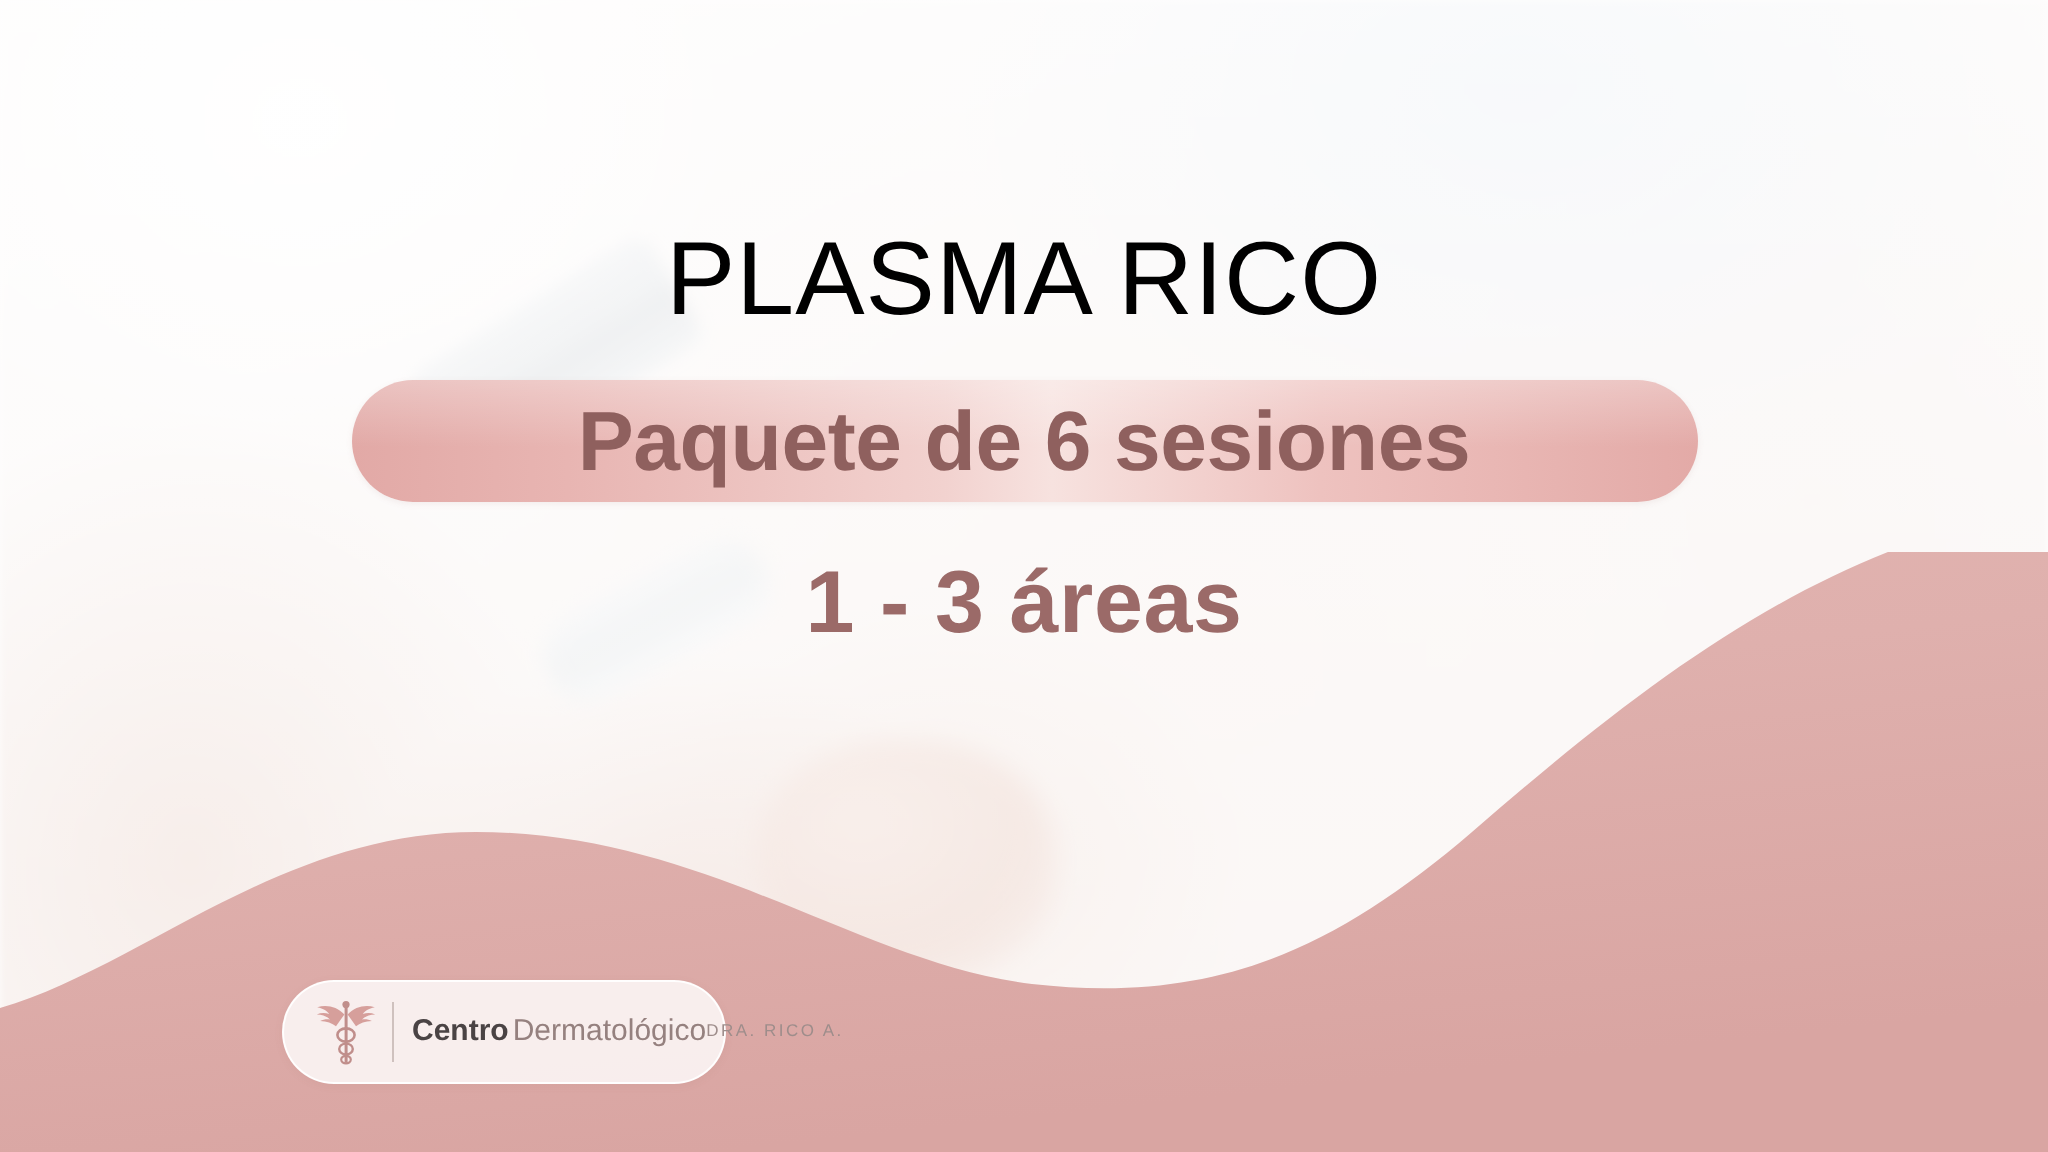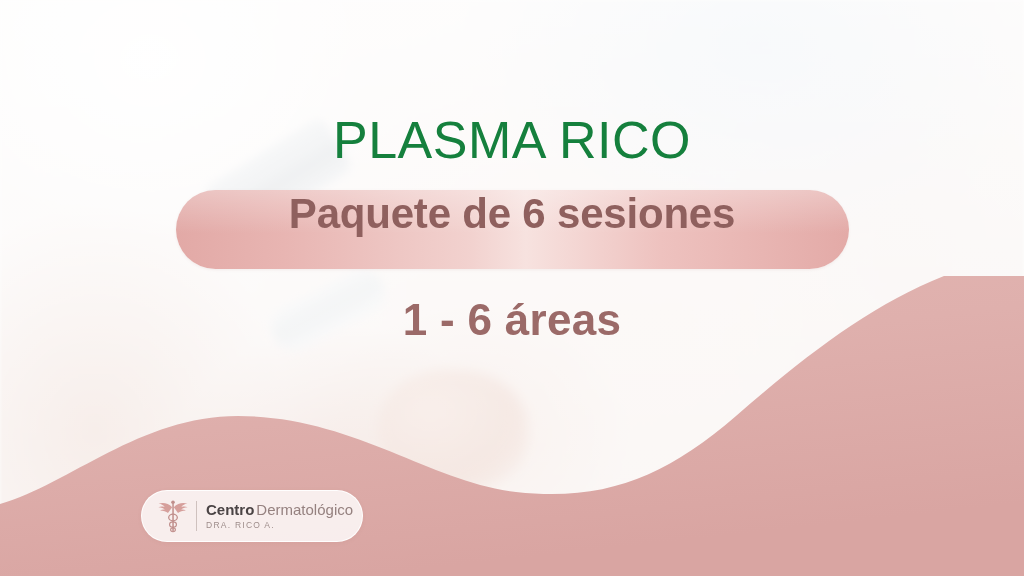--- a/index.html
+++ b/index.html
@@ -81,44 +81,44 @@
 
   
   .content {
     position:absolute; inset:0;
     display:flex; flex-direction:column; align-items:center;
   }
 
   .headline {
     margin-top:112px;
     text-align:center;
-    color:#15803d;
+    color:#000000;
     font-size:52px;
     font-weight:400;
     letter-spacing:0.5px;
     line-height:1.08;
     text-transform:uppercase;
   }
   .headline .line { display:block; }
 
   
   .badge {
     margin-top:22px;
-    width:673px; height:79px;
+    width:673px; height:61px;
     border-radius:40px;
     background:
       linear-gradient(180deg, rgba(255,255,255,0.30) 0%, rgba(255,255,255,0.00) 55%),
       linear-gradient(90deg,
         #e2a9a6 0%,
         #e8b5b2 16%,
         #f2d2cf 44%,
         #f7e2df 52%,
         #eec2bf 72%,
         #e3aaa7 100%);
-    display:flex; justify-content:center;
+    display:flex; align-items:center; justify-content:center;
     box-shadow:0 1px 3px rgba(160,110,105,0.10);
   }
   .badge-text {
     font-size:42px;
     font-weight:700;
     color:#8f605e;
     letter-spacing:-0.2px;
     white-space:nowrap;
   }
 
@@ -142,21 +142,21 @@
     padding:0 14px;
     box-shadow:0 1px 4px rgba(150,100,95,0.08);
   }
   .logo-mark { width:34px; height:36px; flex:0 0 auto; }
   .logo-divider {
     width:1px; height:30px;
     background:#cfc1be;
     margin:0 9px 0 6px;
     flex:0 0 auto;
   }
-  .logo-text { display:flex; flex-direction:column; justify-content:center; }
+  .logo-text { display:flex; flex-direction:row; justify-content:center; }
   .logo-name { font-size:15px; line-height:1.05; white-space:nowrap; }
   .logo-name .b { font-weight:700; color:#4a4344; }
   .logo-name .l { font-weight:400; color:#95817f; margin-left:2px; }
   .logo-sub {
     font-size:8.5px; font-weight:400; color:#9e8d8b;
     letter-spacing:1.25px; margin-top:2px; white-space:nowrap;
   }
 </style>
 </head>
 <body>
@@ -191,21 +191,21 @@
   <div class="content">
 
     <h1 class="headline">
       <span class="line">PLASMA RICO</span>
     </h1>
 
     <div class="badge">
       <span class="badge-text">Paquete de 6 sesiones</span>
     </div>
 
-    <div class="subline">1 - 6 áreas</div>
+    <div class="subline">1 - 3 áreas</div>
 
   </div>
 
   <div class="logo">
 
     <svg class="logo-mark" viewBox="0 0 34 36" aria-hidden="true">
 
       <path d="M16.2 9.2 C12.4 5.4 7.6 4.2 2.6 5.6 c3.2 .6 5.1 2.0 6.0 3.4 -2.1-.7-4.3-.6-6.2 .2 3.0 .1 5.2 1.1 6.6 2.5 -1.7-.3-3.4 .0-4.9 .8 3.3 .1 6.0 1.1 7.9 2.6 z" fill="#D49A97" opacity=".95"></path>
 
       <path d="M17.8 9.2 C21.6 5.4 26.4 4.2 31.4 5.6 c-3.2 .6-5.1 2.0-6.0 3.4 2.1-.7 4.3-.6 6.2 .2 -3.0 .1-5.2 1.1-6.6 2.5 1.7-.3 3.4 .0 4.9 .8 -3.3 .1-6.0 1.1-7.9 2.6 z" fill="#D49A97" opacity=".95"></path>

